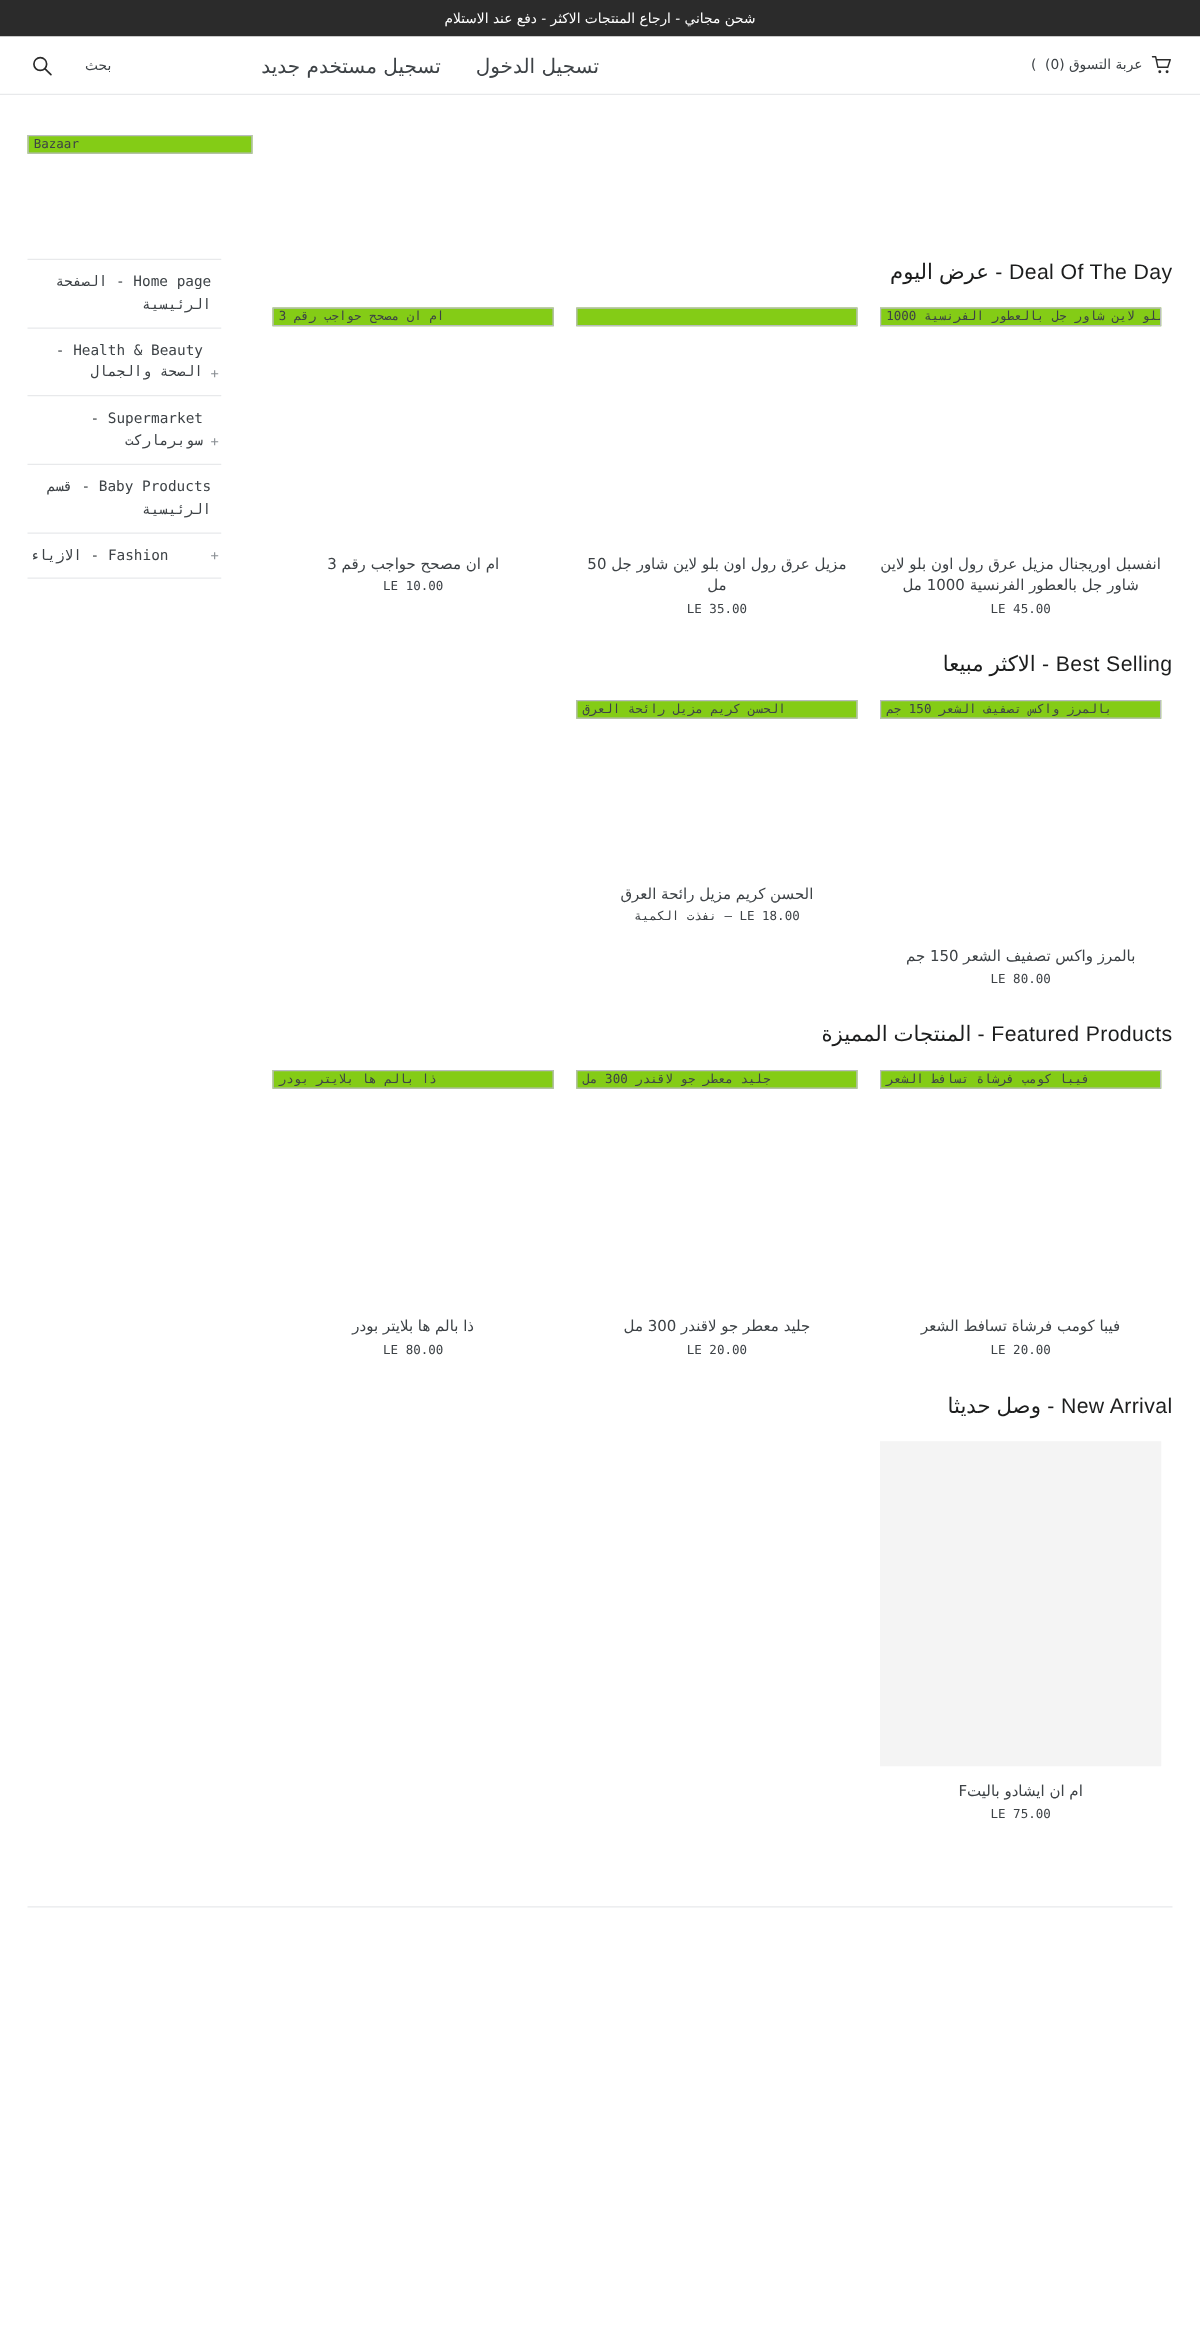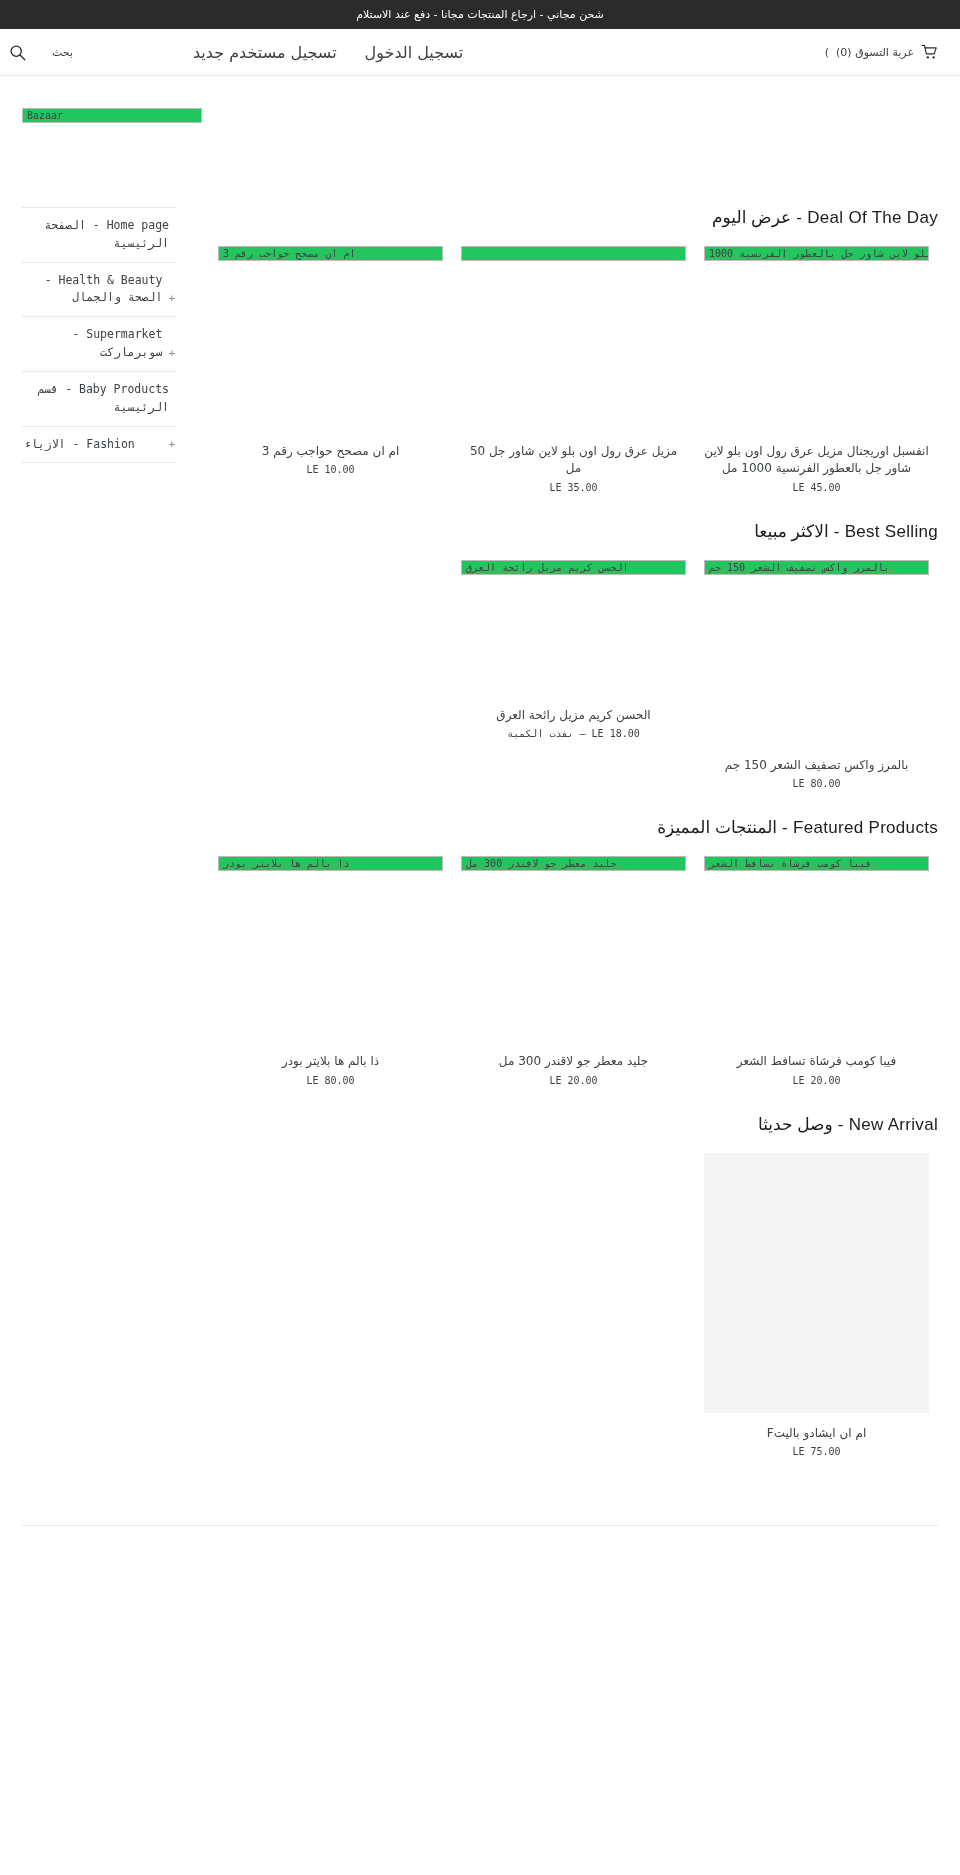--- a/index.html
+++ b/index.html
@@ -26,21 +26,21 @@
     letter-spacing:0.2px;
     direction:rtl;
   }
 
   
   .header-bar {
     height:47px;
     border-bottom:1px solid #e8e9eb;
     display:flex;
     align-items:center;
-    padding:0 6px;
+    padding:0 22px;
     position:relative;
   }
   .hdr-left {
     display:flex;
     align-items:center;
     gap:24px;
   }
   .search-icon-btn {
     width:22px; height:22px;
     display:flex; align-items:center; justify-content:center;
@@ -83,21 +83,21 @@
     cursor:pointer;
   }
   .cart-icon svg { display:block; }
 
   
   .logo-wrap {
     padding:24px 22px 0 22px;
   }
   .alt-box {
     border:1px solid #b9bcc0;
-    background:#22c55e;
+    background:#84cc16;
     height:15px;
     display:flex;
     align-items:center;
     font-size:10px;
     color:#3d4246;
     padding:0 4px;
     overflow:hidden;
     white-space:nowrap;
     font-family:"DejaVu Sans Mono","Liberation Mono",monospace;
   }
@@ -218,21 +218,21 @@
   .footer-rule {
     margin:40px 22px 0 22px;
     border-top:1px solid #e8e9eb;
     height:30px;
   }
 </style>
 </head>
 <body>
 
 <div class="announcement">
-  <span>شحن مجاني - ارجاع المنتجات مجانا - دفع عند الاستلام</span>
+  <span>شحن مجاني - ارجاع المنتجات الاكثر - دفع عند الاستلام</span>
 </div>
 
 <div class="header-bar">
   <div class="hdr-left">
     <span class="search-icon-btn">
       <svg width="17" height="17" viewBox="0 0 20 20" fill="none" stroke="#2b2b2b" stroke-width="1.6">
         <circle cx="8.5" cy="8.5" r="6"></circle>
           <line x1="13" y1="13" x2="18.5" y2="18.5" stroke-linecap="round"></line>
       </svg>
     </span>

